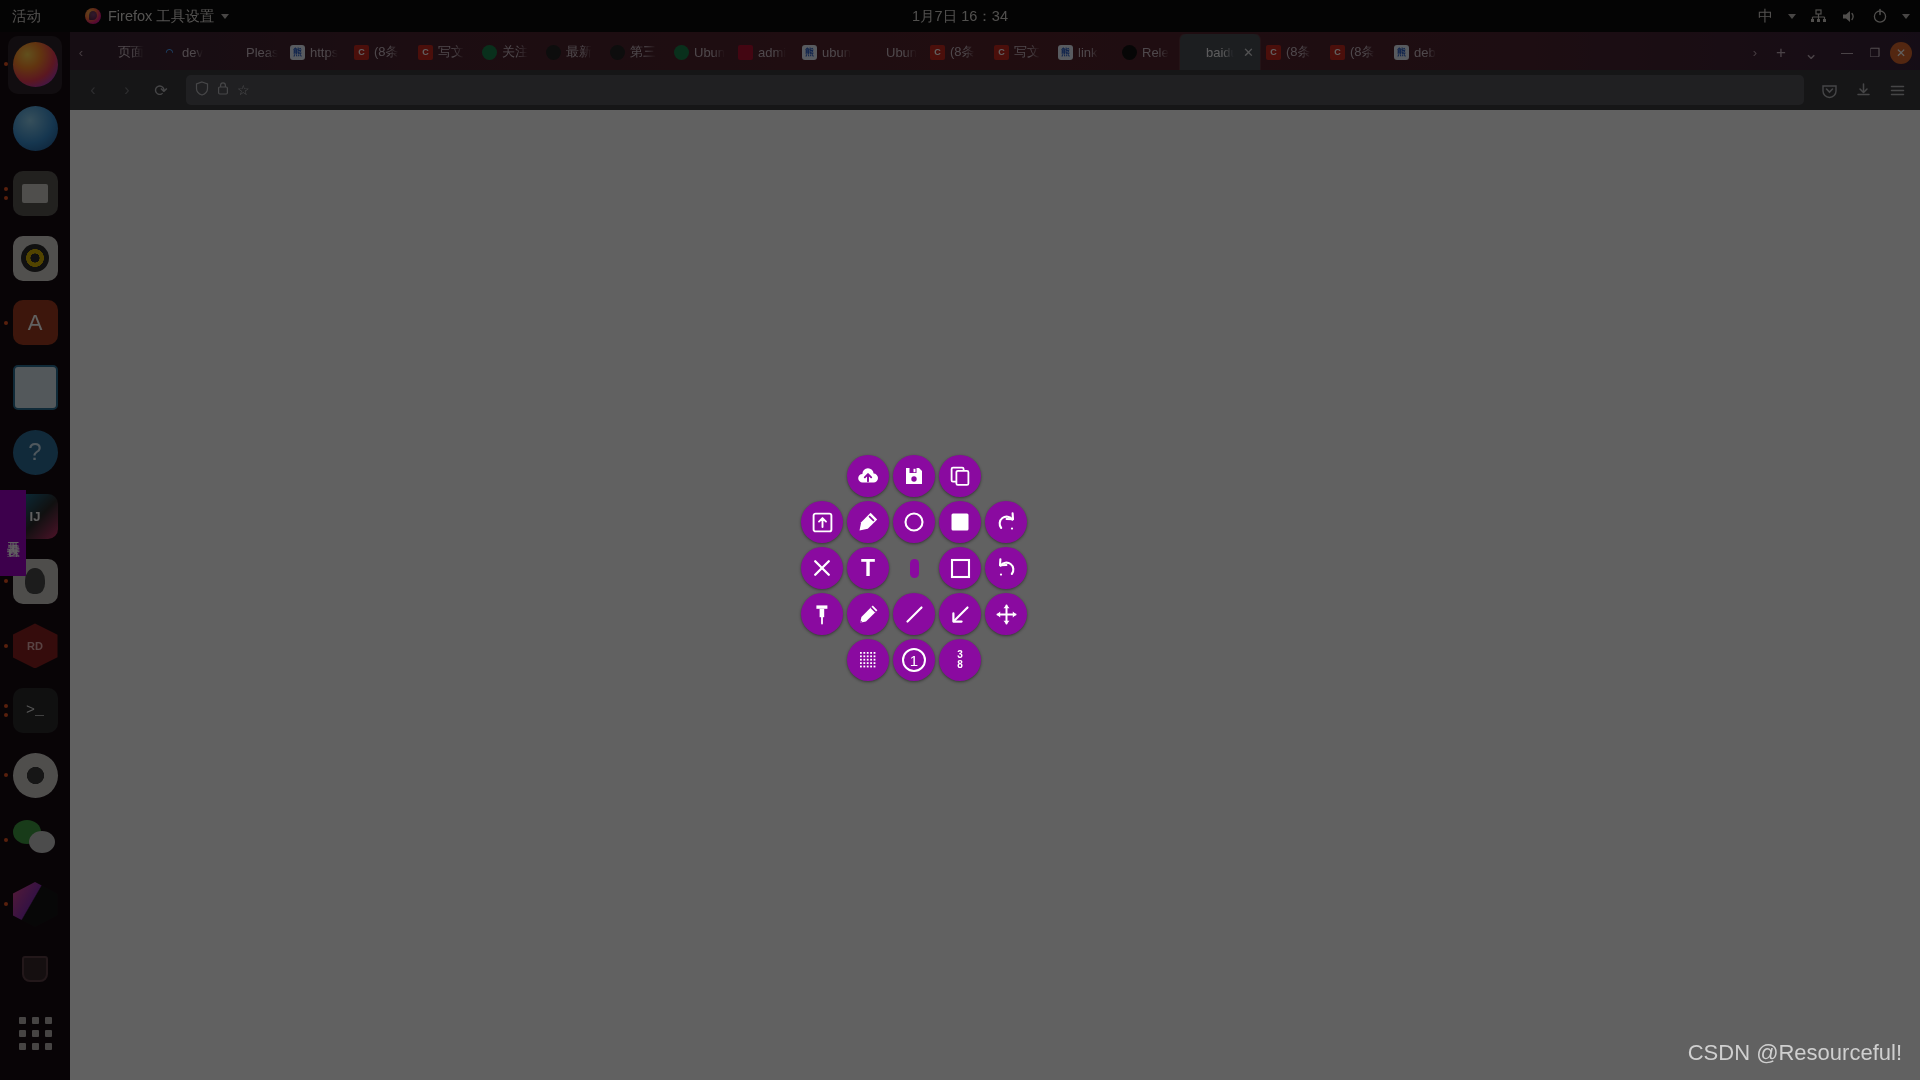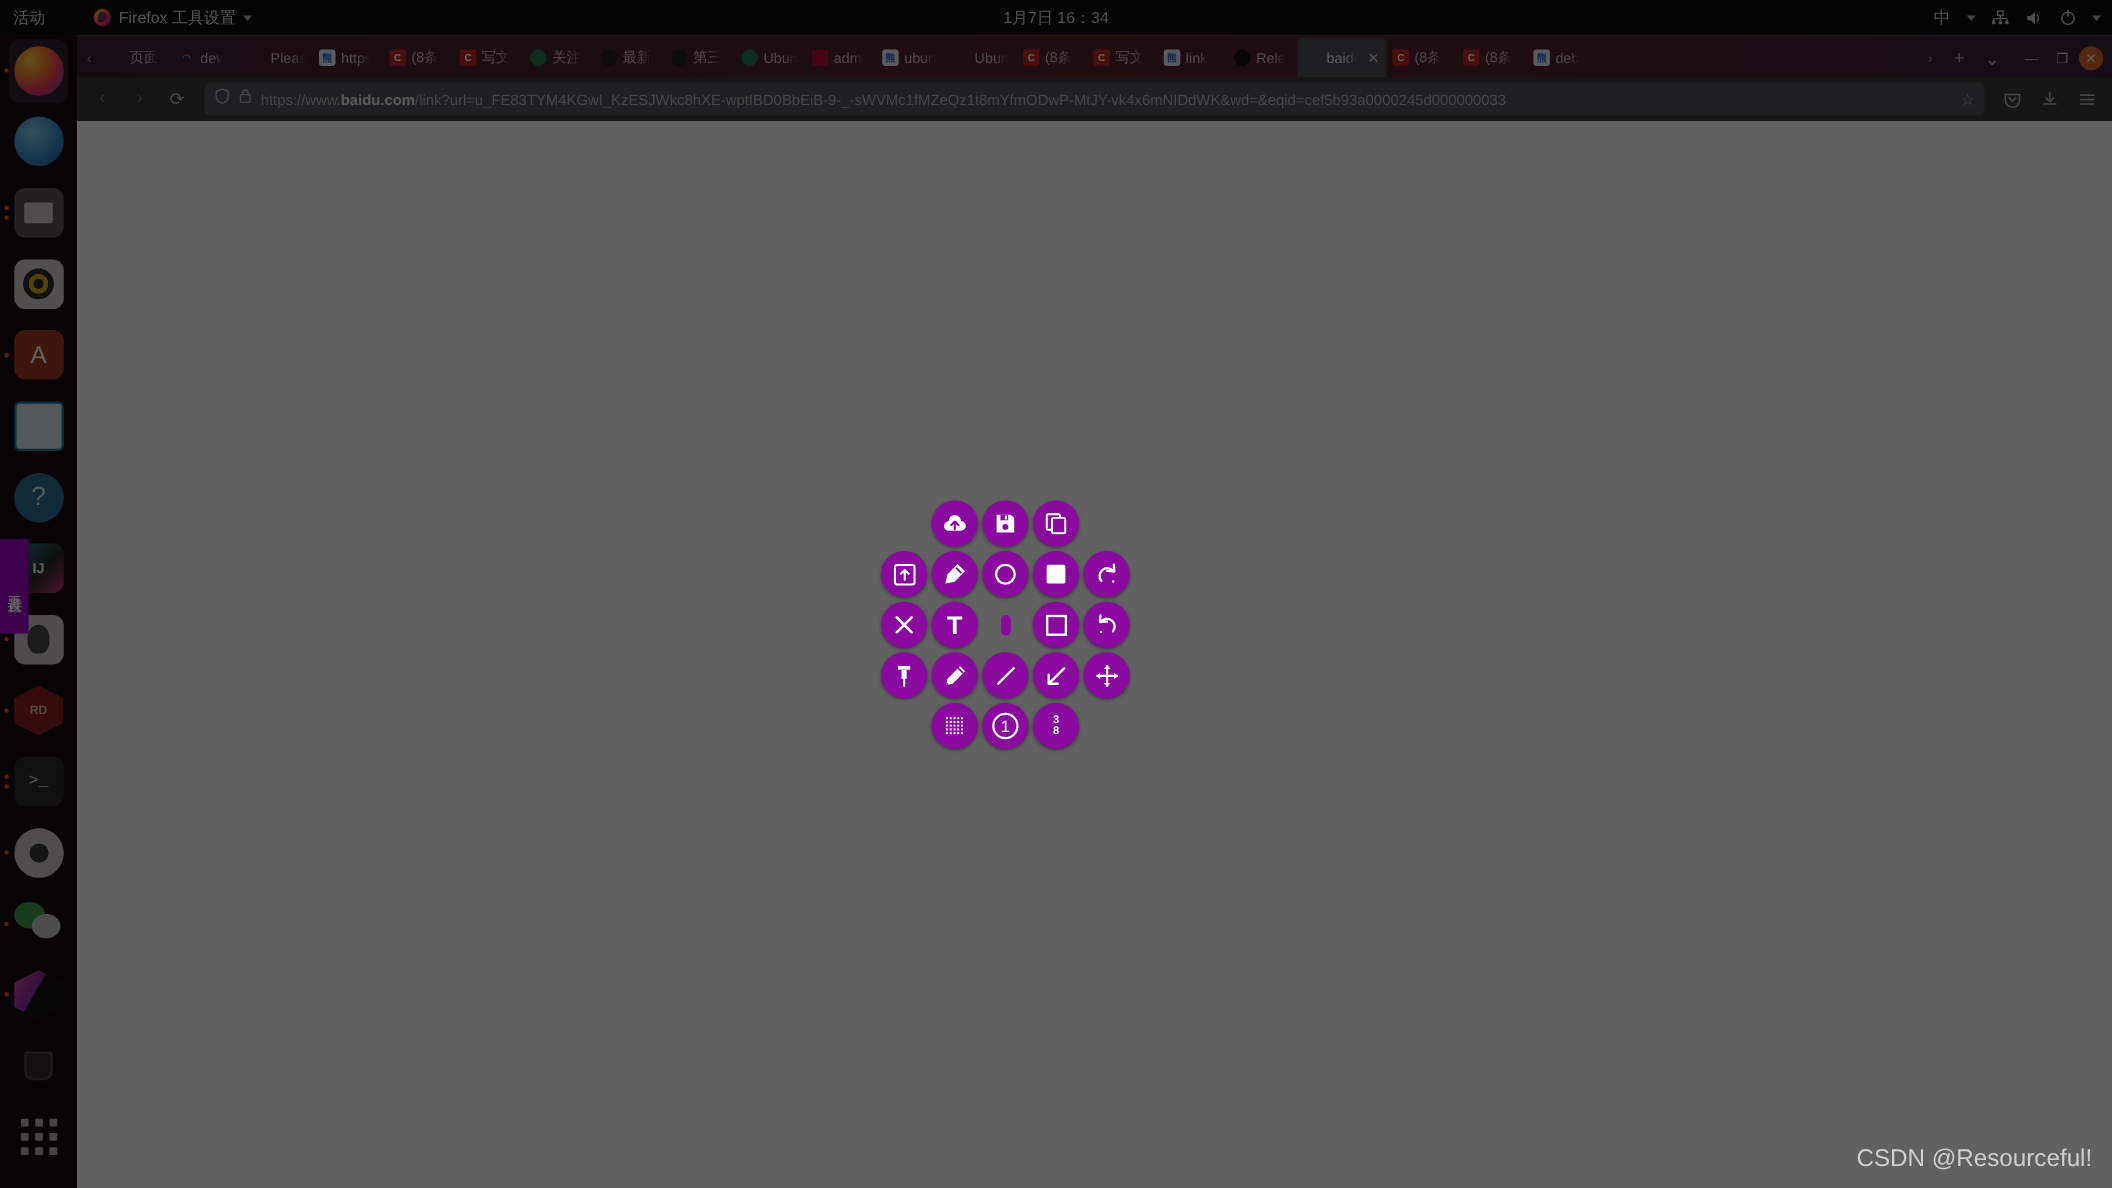--- a/index.html
+++ b/index.html
@@ -288,21 +288,20 @@
         <svg width="14" height="15" viewBox="0 0 14 15">
             <path d="M7 1 L12.5 3 V7.5 C12.5 10.6 10 13 7 14 C4 13 1.5 10.6 1.5 7.5 V3 Z" fill="none" stroke="#b9b9bd" stroke-width="1.2"></path>
           </svg>
       </span>
       <span>
         <svg width="12" height="15" viewBox="0 0 12 15">
             <rect x="1.6" y="6" width="8.8" height="7" rx="1.2" fill="none" stroke="#b9b9bd" stroke-width="1.2"></rect>
             <path d="M3.6 6 V4.2 a2.4 2.4 0 0 1 4.8 0 V6" fill="none" stroke="#b9b9bd" stroke-width="1.2"></path>
           </svg>
       </span>
-      <span class="urltext"><span>https://www.</span><b>baidu.com</b><span>/link?url=u_FE83TYM4KGwI_KzESJWkc8hXE-wptIBD0BbEiB-9-_-sWVMc1fMZeQz1t8mYfmODwP-MtJY-vk4x6mNIDdWK&amp;wd=&amp;eqid=cef5b93a0000245d000000033</span></span>
       <span class="star">☆</span>
     </div>
 
     <div class="navbtn">
       <svg width="17" height="17" viewBox="0 0 17 17">
           <path d="M2 4 h13 v5 a6.5 6.5 0 0 1 -13 0 z" fill="none" stroke="#b7b7bb" stroke-width="1.4"></path>
           <path d="M5.5 7 L8.5 10 L11.5 7" fill="none" stroke="#b7b7bb" stroke-width="1.6" stroke-linecap="round"></path>
         </svg>
     </div>
     <div class="navbtn">

